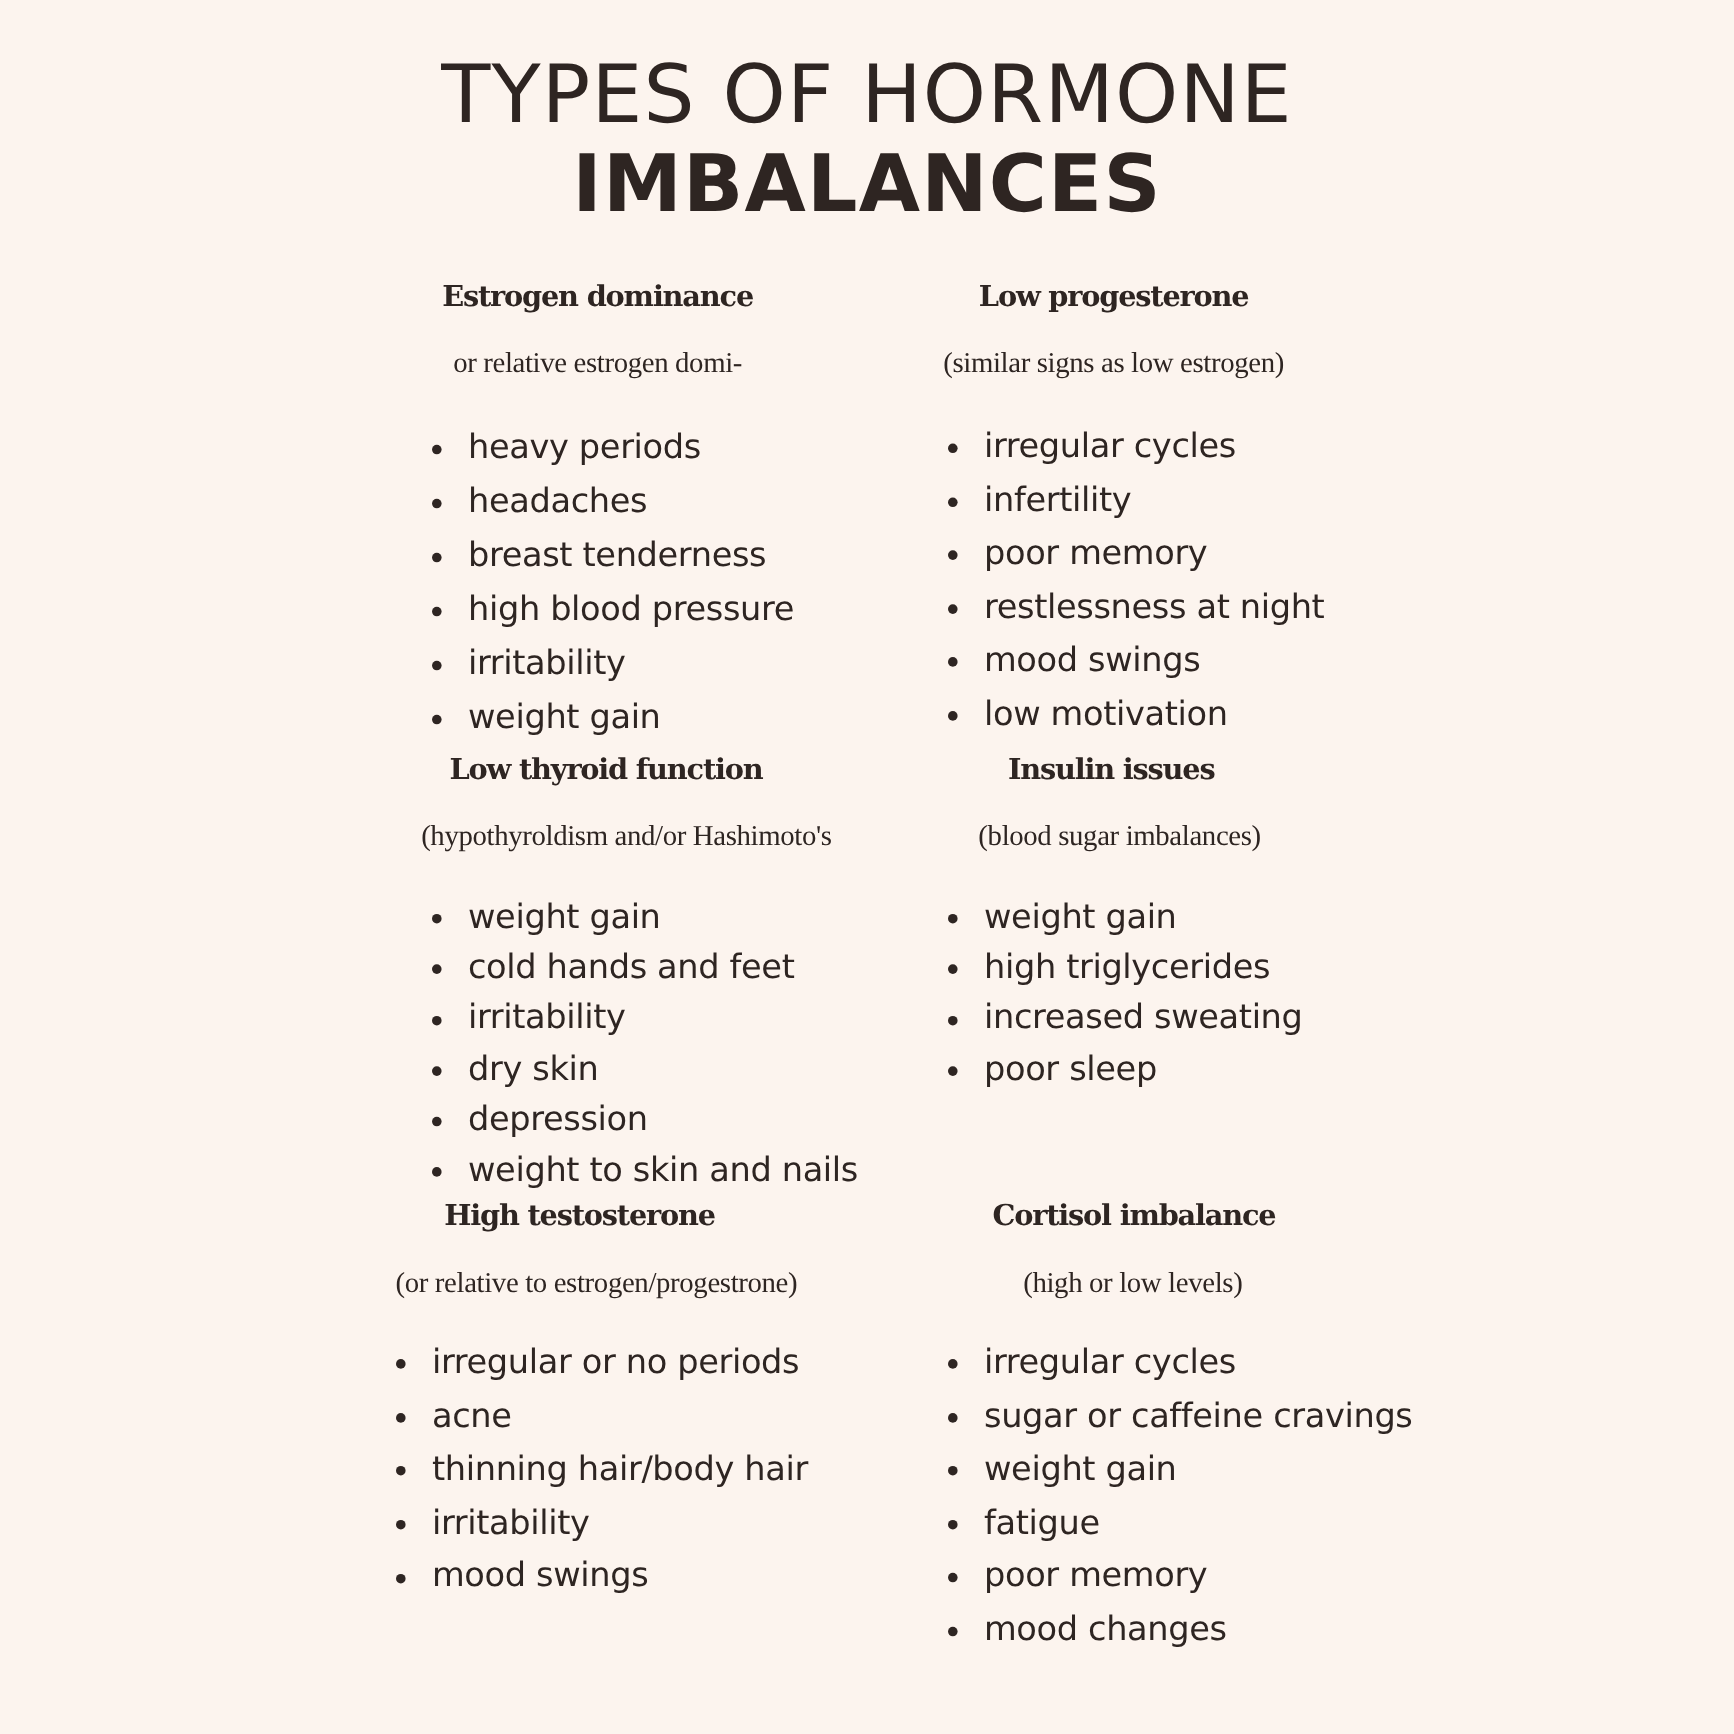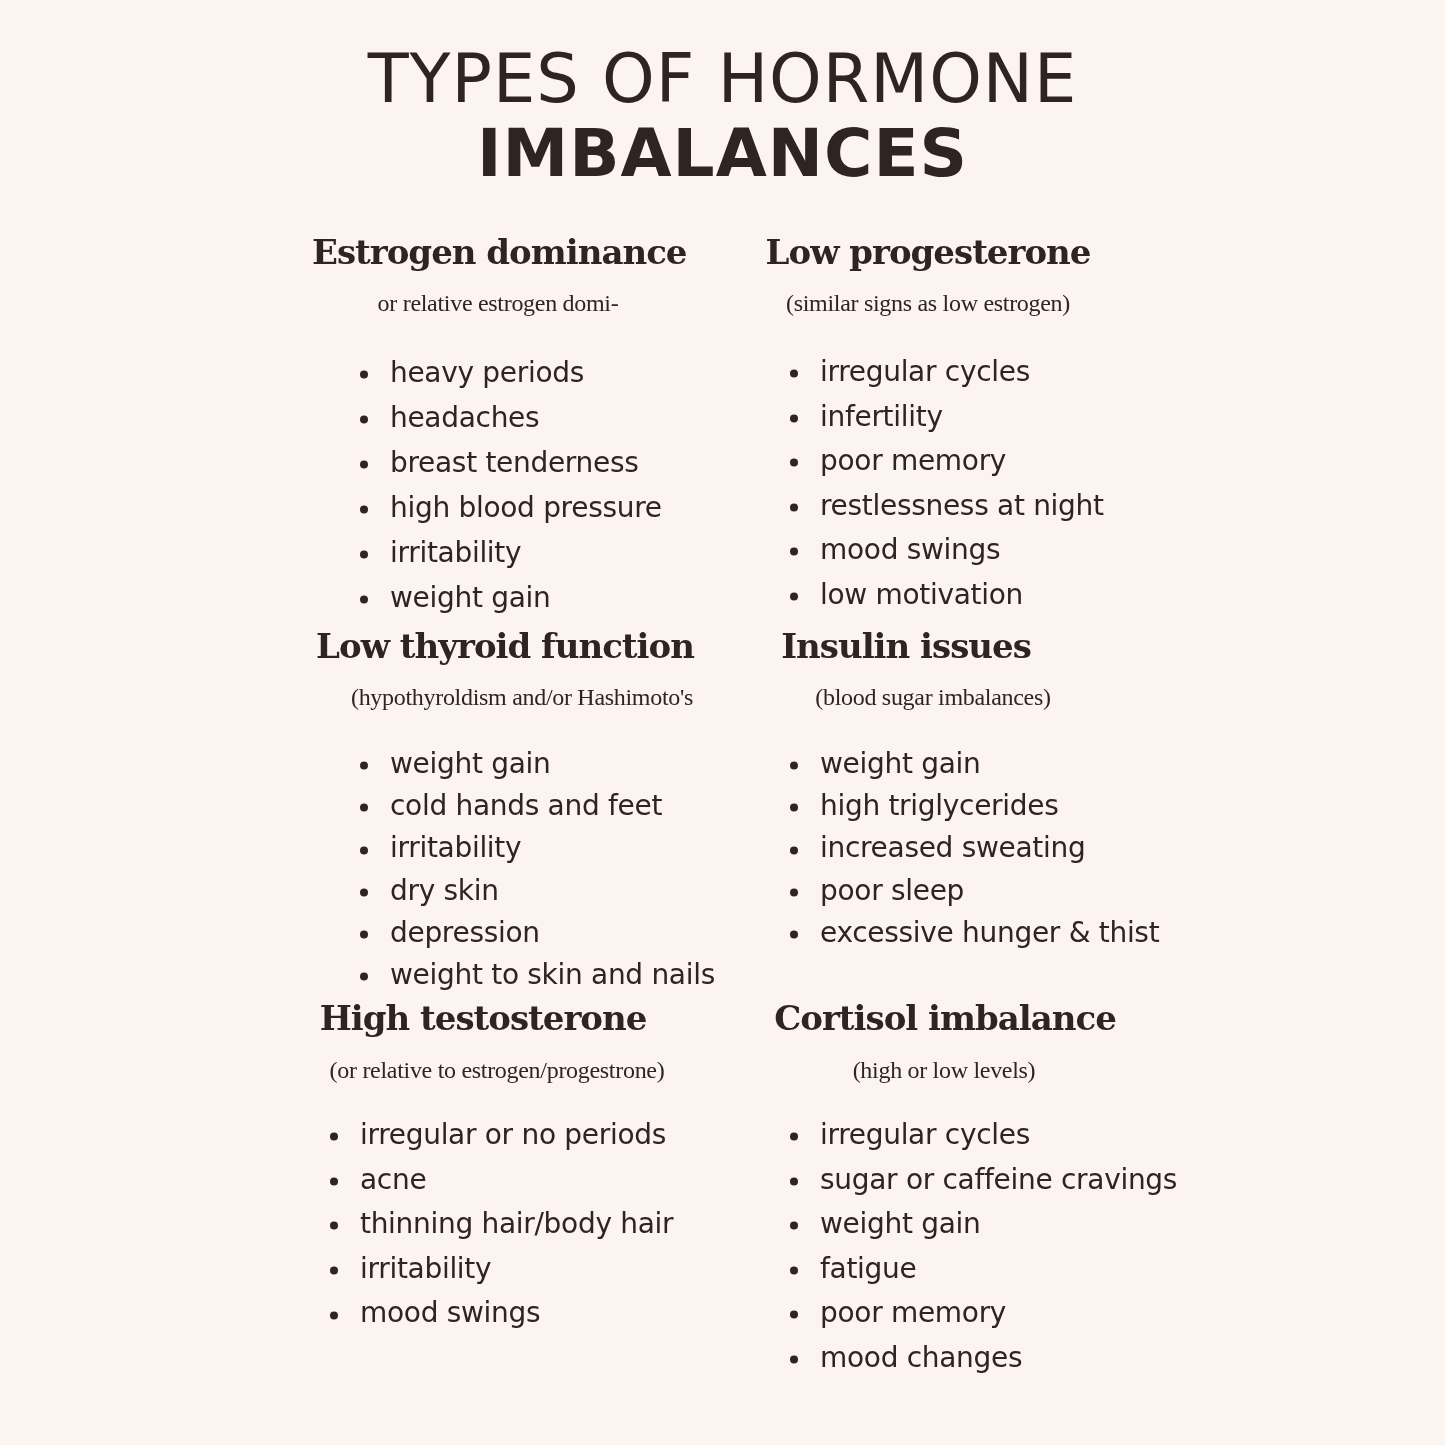--- a/index.html
+++ b/index.html
@@ -14,21 +14,21 @@
     position: absolute; left: 0; width: 1445px; text-align: center;
     font-family: "DejaVu Sans", sans-serif;
     color: #2e2522;
     white-space: nowrap;
   }
   .title1 { top: 40px; font-size: 67px; font-weight: normal; letter-spacing: 1px; }
   .title2 { top: 115px; font-size: 66px; font-weight: bold; letter-spacing: 1px; }
   .heading {
     font-family: "DejaVu Serif", serif;
     font-weight: bold;
-    font-size: 34px;
+    font-size: 24px;
     letter-spacing: -1px;
     white-space: nowrap;
     position: absolute;
     text-align: center;
   }
   .subtitle {
     font-family: Liberation Serif, serif;
     font-size: 24px;
     white-space: nowrap;
     position: absolute;
@@ -86,28 +86,27 @@
 <div class="subtitle" style="left:295px; top:684px; width:454px;">(hypothyroldism and/or Hashimoto's</div>
 <ul class="items" style="left:348px; top:731px; line-height:42.2px;">
   <li><span class="bullet"></span><span>weight gain</span></li>
   <li><span class="bullet"></span><span>cold hands and feet</span></li>
   <li><span class="bullet"></span><span>irritability</span></li>
   <li><span class="bullet"></span><span>dry skin</span></li>
   <li><span class="bullet"></span><span>depression</span></li>
   <li><span class="bullet"></span><span>weight to skin and nails</span></li>
 </ul>
 
-<div class="heading" style="left:740px; top:626px; width:332px;">Insulin issues</div>
+<div class="heading" style="left:760px; top:626px; width:332px;">Insulin issues</div>
 <div class="subtitle" style="left:770px; top:684px; width:326px;">(blood sugar imbalances)</div>
 <ul class="items" style="left:778px; top:731px; line-height:42.2px;">
   <li><span class="bullet"></span><span>weight gain</span></li>
   <li><span class="bullet"></span><span>high triglycerides</span></li>
   <li><span class="bullet"></span><span>increased sweating</span></li>
   <li><span class="bullet"></span><span>poor sleep</span></li>
-  <li><span class="bullet"></span><span>excessive hunger &amp; thist</span></li>
 </ul>
 
 <div class="heading" style="left:300px; top:998px; width:366px;">High testosterone</div>
 <div class="subtitle" style="left:262px; top:1057px; width:470px;">(or relative to estrogen/progestrone)</div>
 <ul class="items" style="left:318px; top:1101px; line-height:44.6px;">
   <li><span class="bullet"></span><span>irregular or no periods</span></li>
   <li><span class="bullet"></span><span>acne</span></li>
   <li><span class="bullet"></span><span>thinning hair/body hair</span></li>
   <li><span class="bullet"></span><span>irritability</span></li>
   <li><span class="bullet"></span><span>mood swings</span></li>

